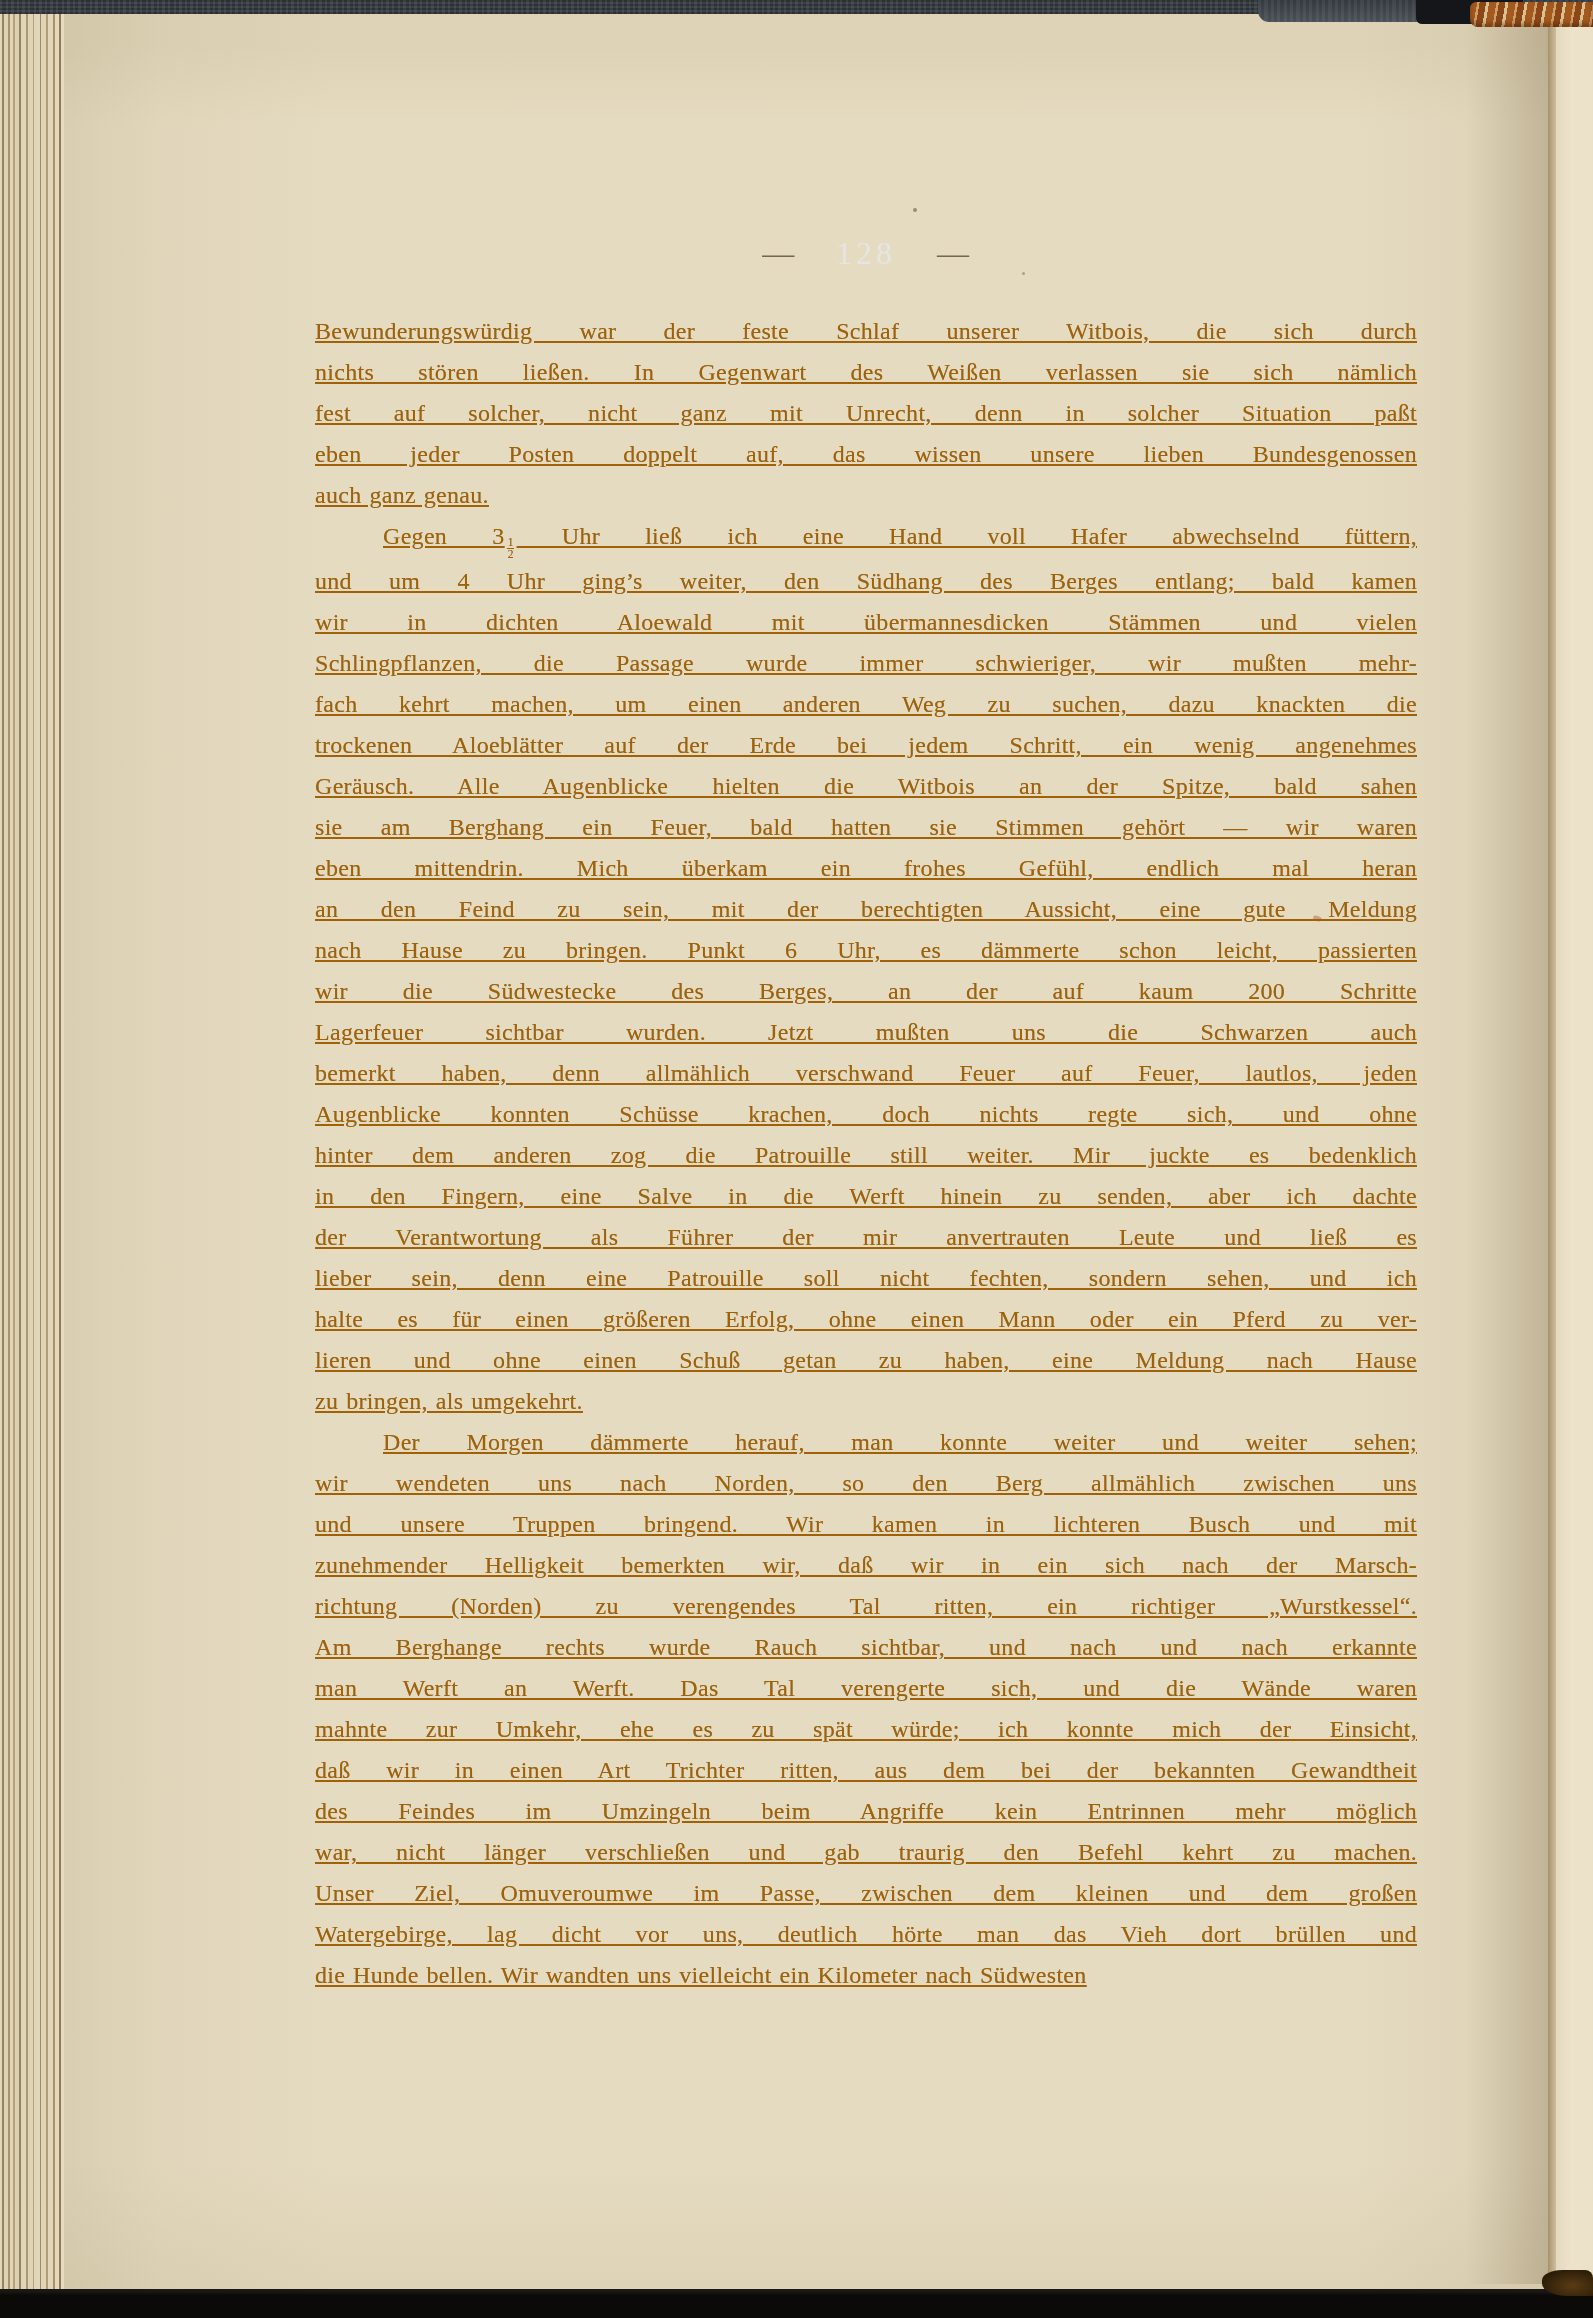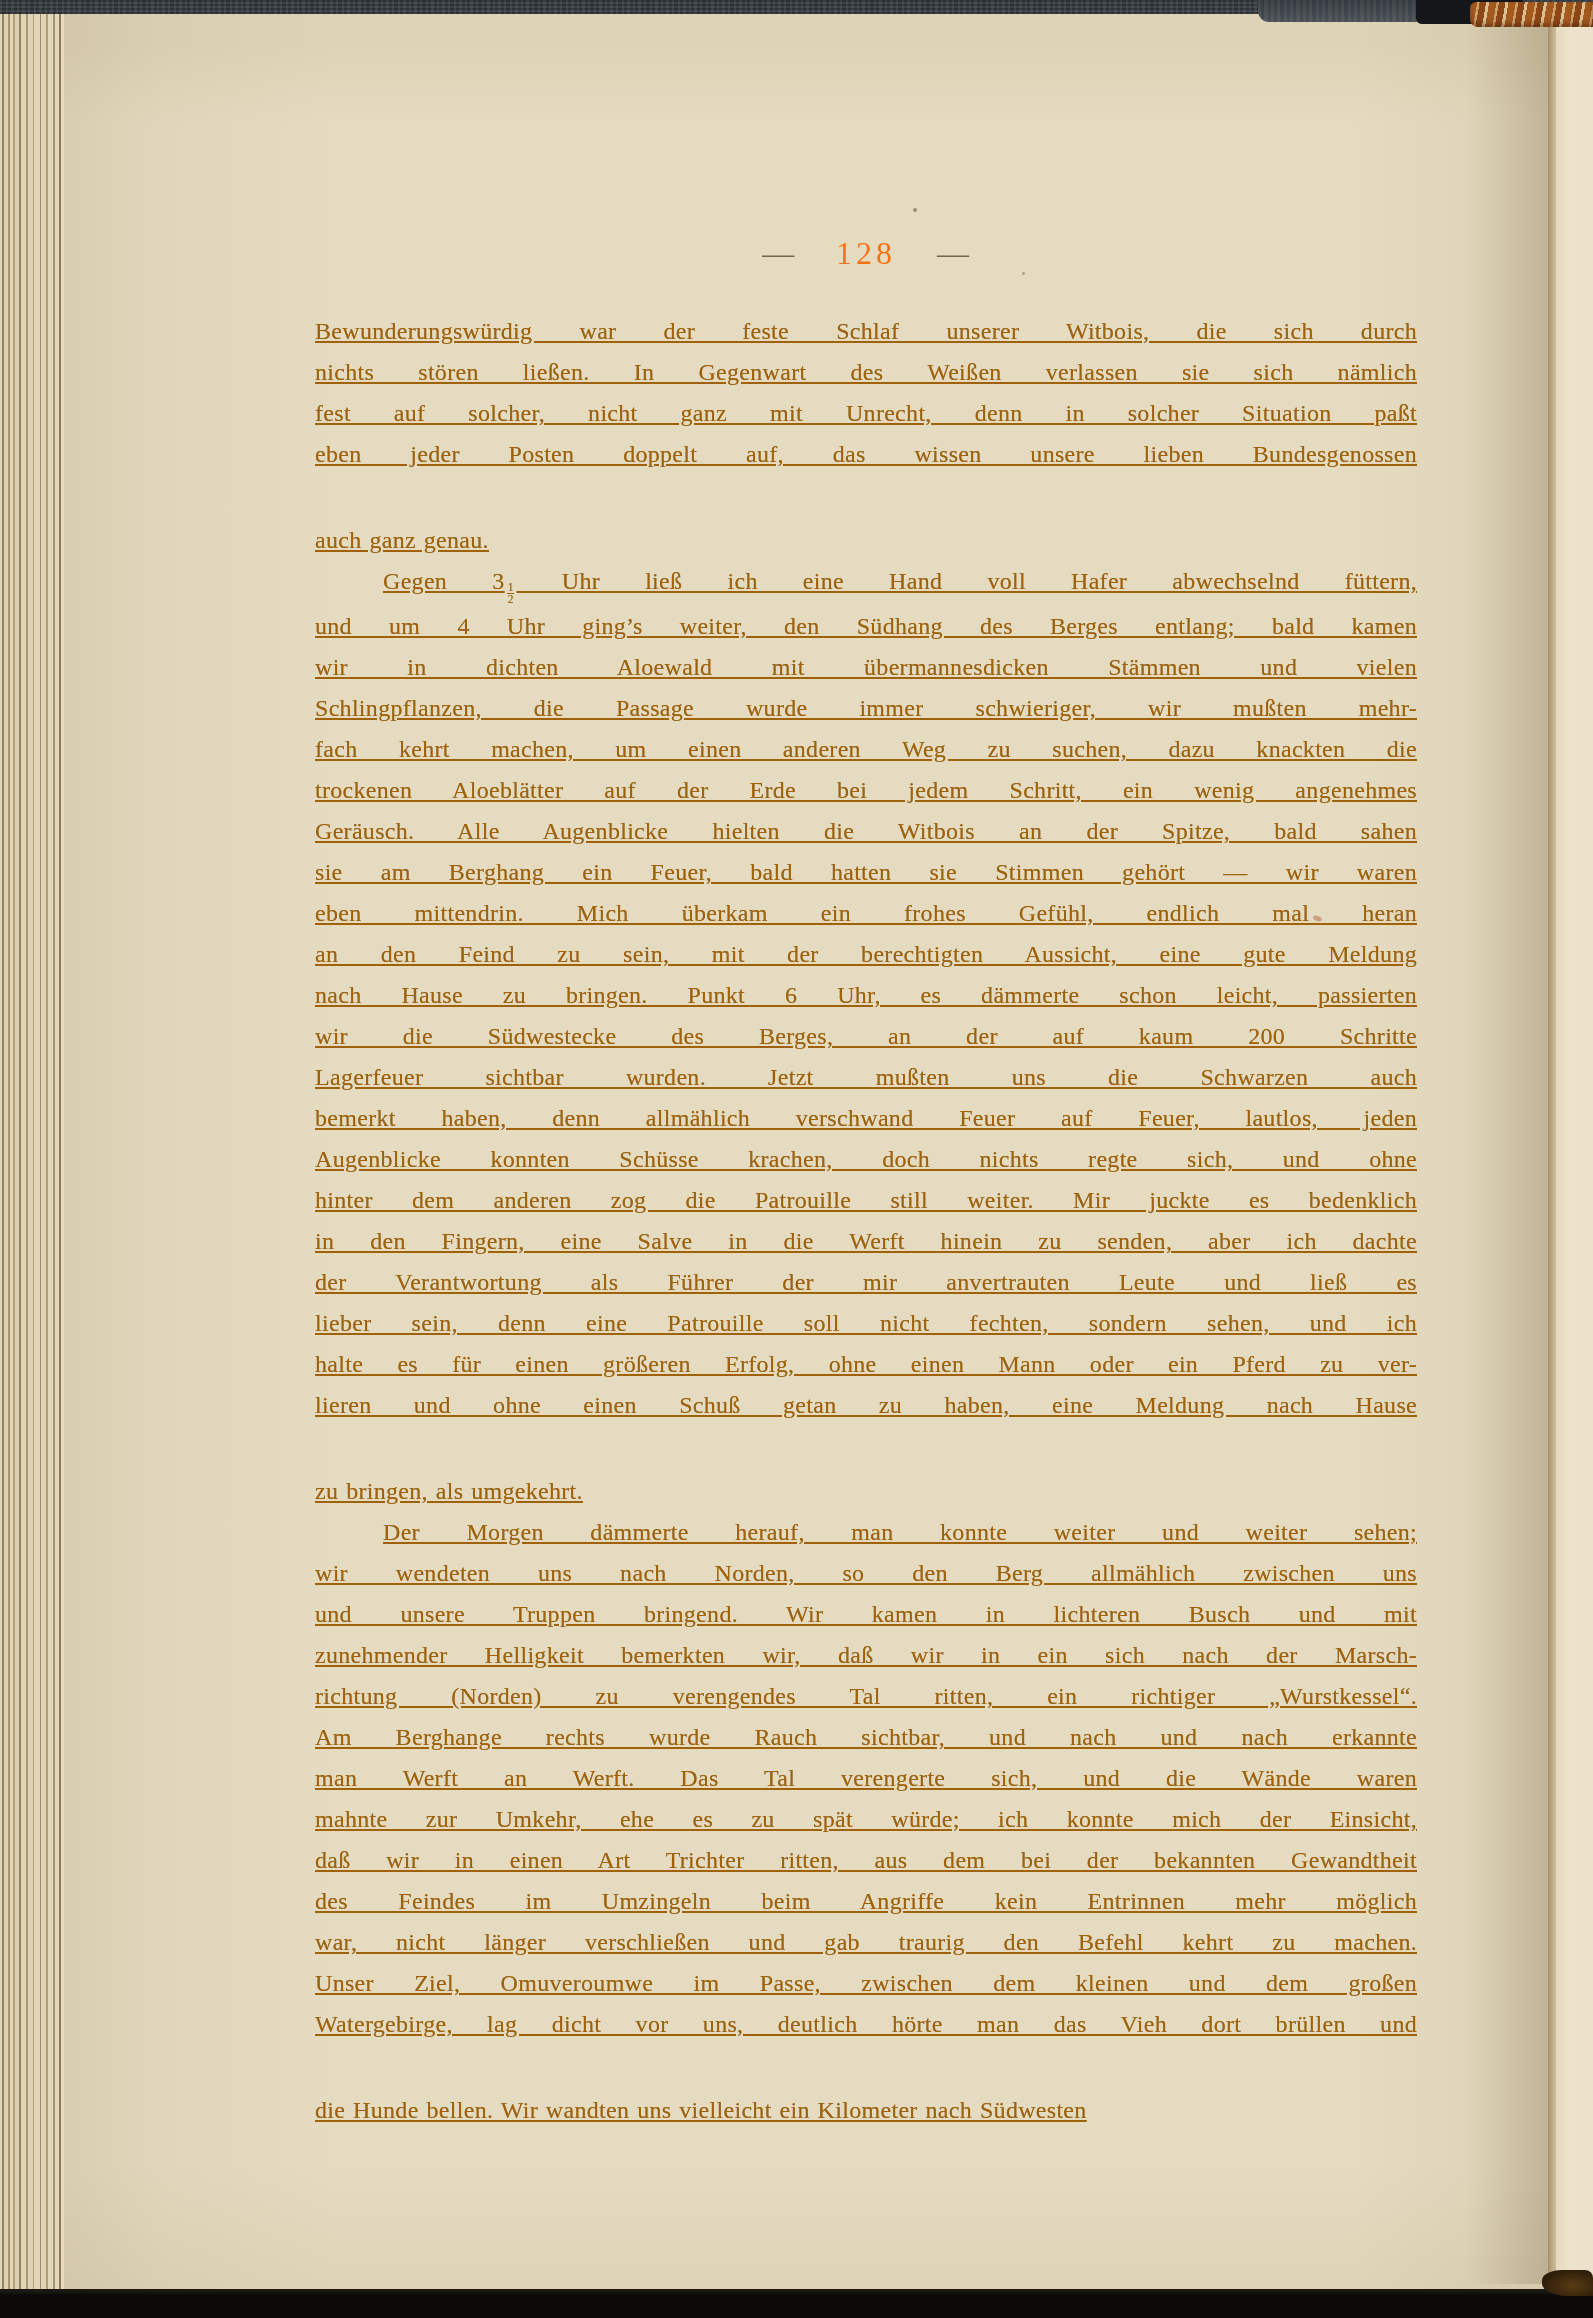--- a/index.html
+++ b/index.html
@@ -84,33 +84,33 @@
     border-radius:40% 8px 0 50%;
   }
 
   
   .page-header{
     position:absolute;left:315px;top:233px;width:1102px;height:41px;
     display:flex;align-items:center;justify-content:center;gap:41px;
     font-size:32px;line-height:41px;color:#75654e;
     letter-spacing:0.8px;
   }
-  .page-header .pg-num{color:#f97316;letter-spacing:4px;}
+  .page-header .pg-num{color:#e5e5e5;letter-spacing:4px;}
 
   
   .textblock{
     position:absolute;left:315px;top:311px;width:1102px;
     font-size:24px;line-height:41px;color:#a16207;
     letter-spacing:0.3px;word-spacing:1.6px;
     text-shadow:0 0 0.5px rgba(75,66,53,.45);
     text-decoration:underline;
   }
   .para{margin:0;}
   .line{text-align:justify;text-align-last:justify;}
-  .line.para-end{text-align-last:left;margin-top:45px;}
+  .line.para-end{text-align-last:left;}
   .line.indented{padding-left:68px;}
 
   
   .vfrac{
     display:inline-flex;flex-direction:column;align-items:center;
     font-size:0.48em;line-height:1.02;vertical-align:-0.14em;
     margin:0 2.4px;letter-spacing:0;
   }
   .vfrac .num{border-bottom:1.6px solid currentColor;padding:0 0.8px;}
 

